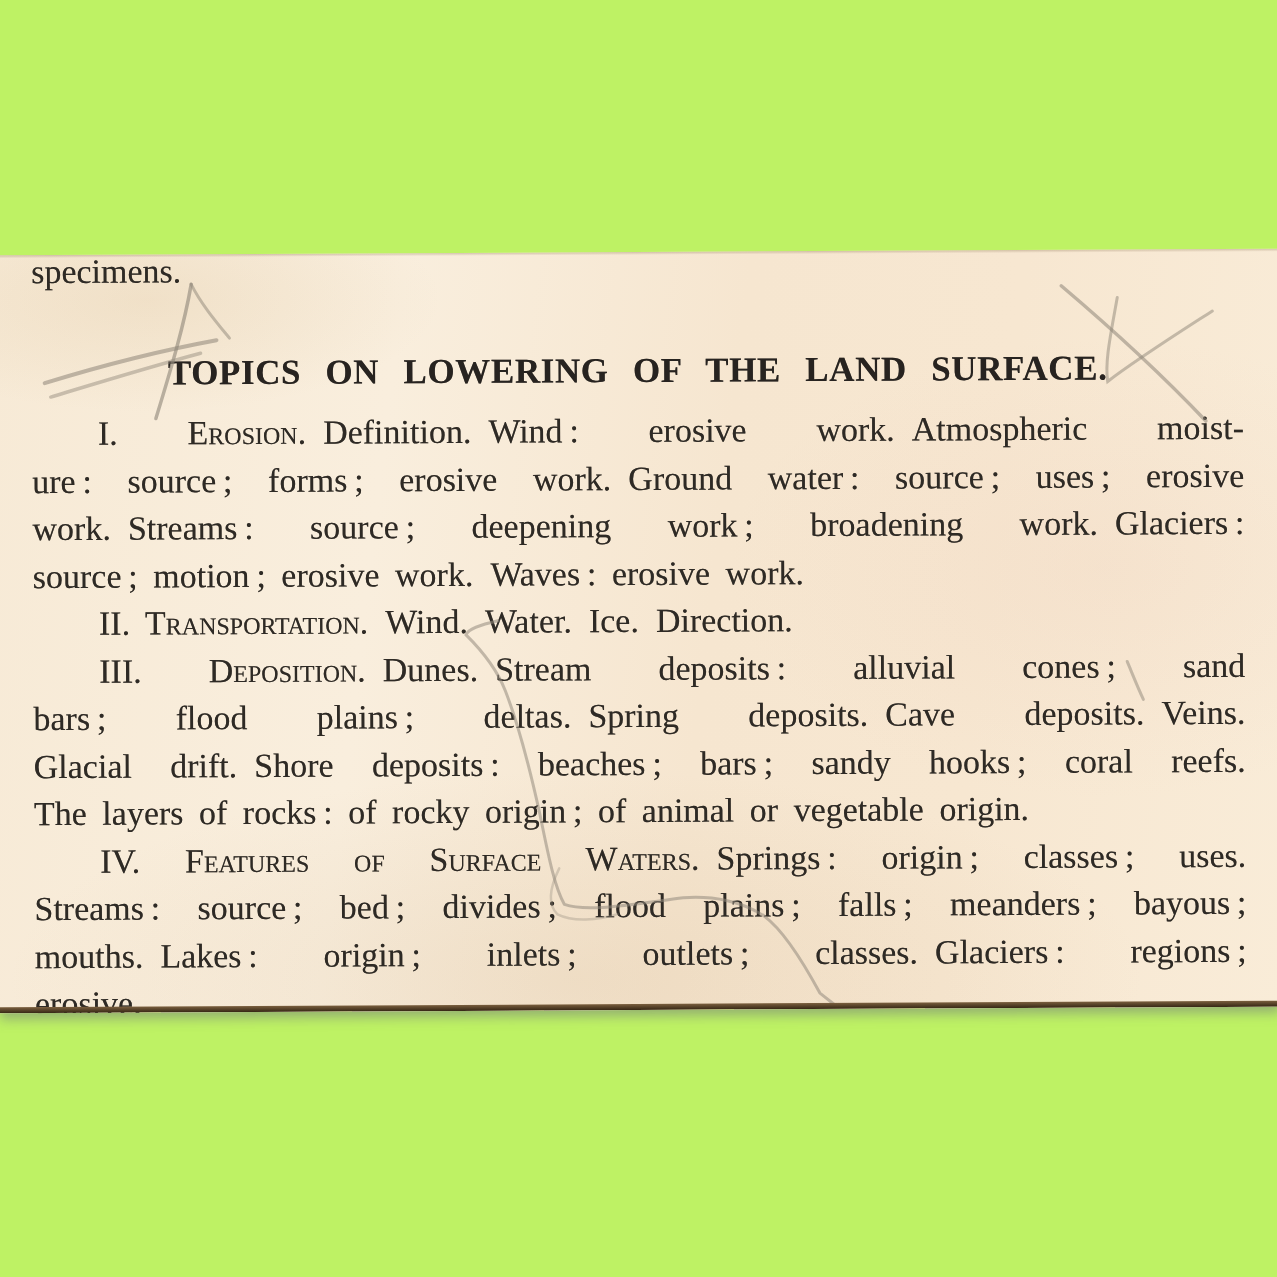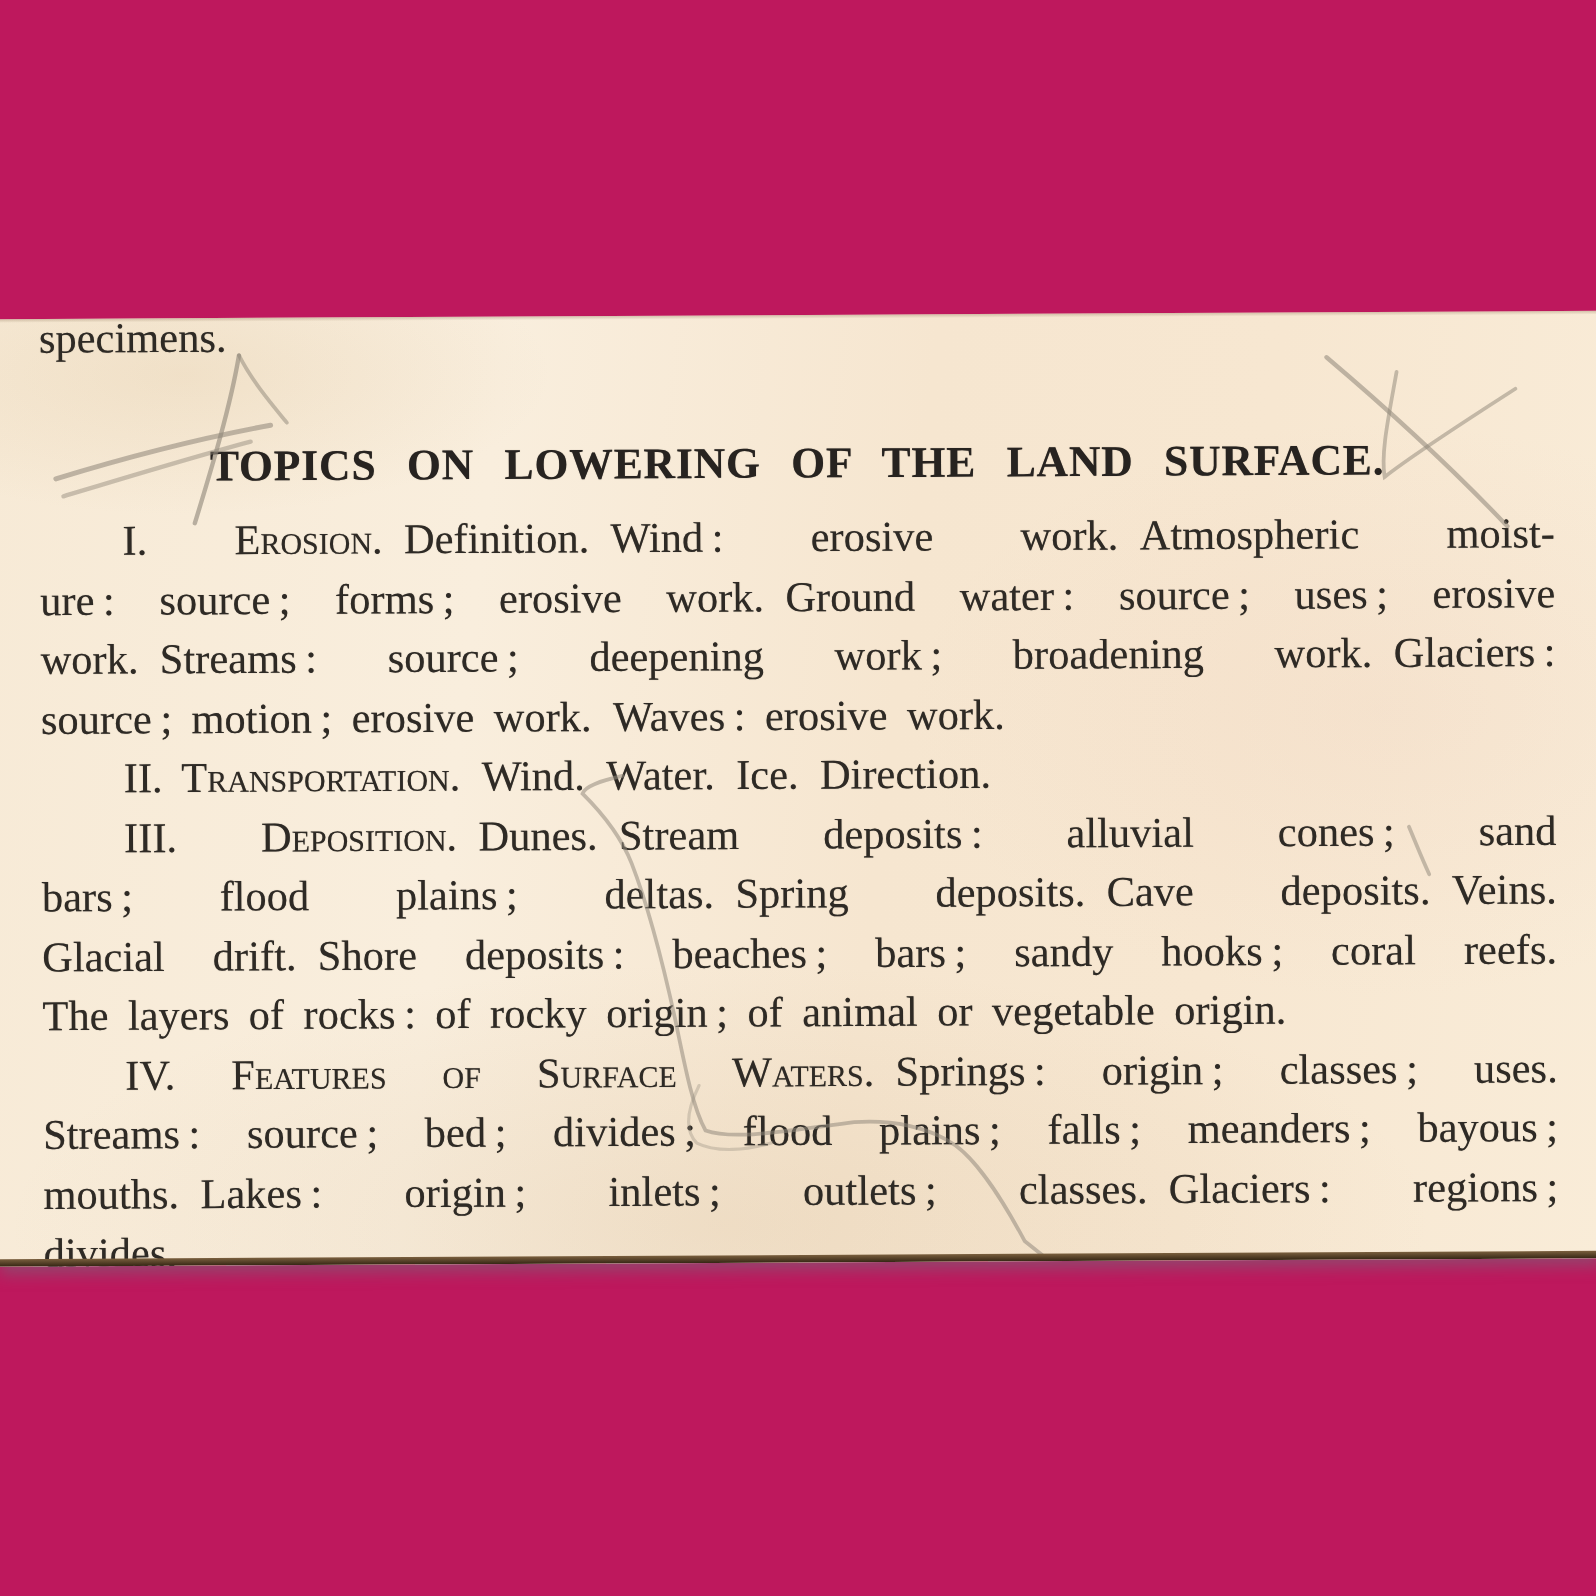--- a/index.html
+++ b/index.html
@@ -1,17 +1,17 @@
 <!DOCTYPE html>
 <html><head>
 <meta charset="utf-8">
 <style>
   html,body{margin:0;padding:0;background:#ffffff;}
   .stage{
-    position:relative;width:1277px;height:1277px;background:#be185d;overflow:hidden;
+    position:relative;width:1277px;height:1277px;background:#bef264;overflow:hidden;
     font-family:"Liberation Serif","DejaVu Serif",serif;
   }
   .paper{
     position:absolute;left:-6px;right:-6px;top:252px;height:758px;
     transform:rotate(-0.3deg);
     padding:0 0 0 0;
     overflow:hidden;
     background:
       radial-gradient(ellipse 420px 160px at 12% 6%, rgba(214,185,140,0.22), transparent 70%),
       radial-gradient(ellipse 520px 320px at 86% 42%, rgba(233,196,176,0.18), transparent 72%),
@@ -59,21 +59,21 @@
           <div class="line just"><span>work. Streams : source ; deepening work ; broadening work. Glaciers :</span></div>
           <div class="line"><span>source ; motion ; erosive work. Waves : erosive work.</span></div>
           <div class="line indent"><span class="sc">II. Transportation.</span><span> Wind. Water. Ice. Direction.</span></div>
           <div class="line just indent"><span class="sc">III. Deposition.</span><span> Dunes. Stream deposits : alluvial cones ; sand</span></div>
           <div class="line just"><span>bars ; flood plains ; deltas. Spring deposits. Cave deposits. Veins.</span></div>
           <div class="line just"><span>Glacial drift. Shore deposits : beaches ; bars ; sandy hooks ; coral reefs.</span></div>
           <div class="line"><span>The layers of rocks : of rocky origin ; of animal or vegetable origin.</span></div>
           <div class="line just indent"><span class="sc">IV. Features of Surface Waters.</span><span> Springs : origin ; classes ; uses.</span></div>
           <div class="line just"><span>Streams : source ; bed ; divides ; flood plains ; falls ; meanders ; bayous ;</span></div>
           <div class="line just"><span>mouths. Lakes : origin ; inlets ; outlets ; classes. Glaciers : regions ;</span></div>
-          <div class="line"><span>divides.</span></div>
+          <div class="line"><span>erosive.</span></div>
         </div>
     </div>
 
     <svg class="pencil" viewBox="0 0 1289 758">
 
       <g fill="none" stroke="#8e8578" stroke-linecap="round">
         <path d="M 52,128 C 105,112 168,96 224,86" stroke-width="4" opacity="0.55"></path>
         <path d="M 58,142 C 112,126 162,111 208,99" stroke-width="3.5" opacity="0.45"></path>
         <path d="M 199,30 C 192,70 178,116 163,164" stroke-width="3.5" opacity="0.6"></path>
         <path d="M 199,30 C 209,50 224,68 237,84" stroke-width="3" opacity="0.5"></path>

